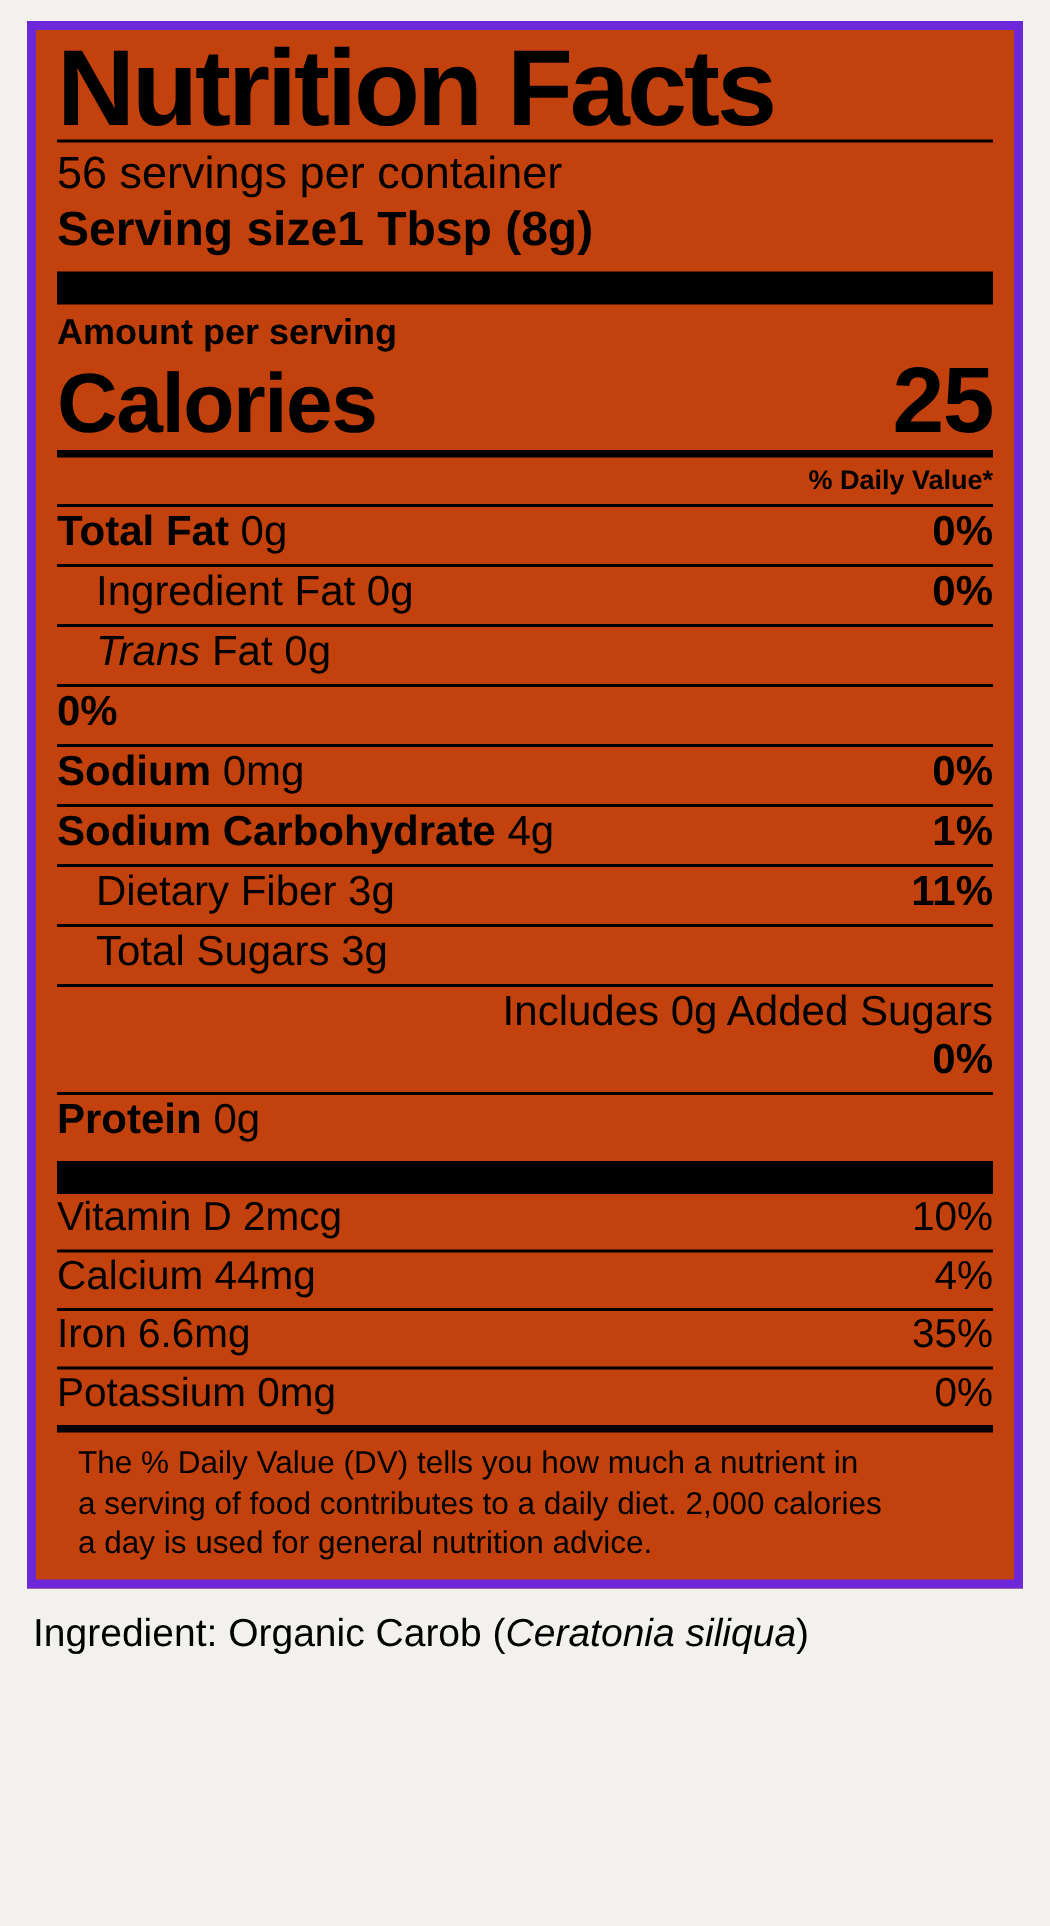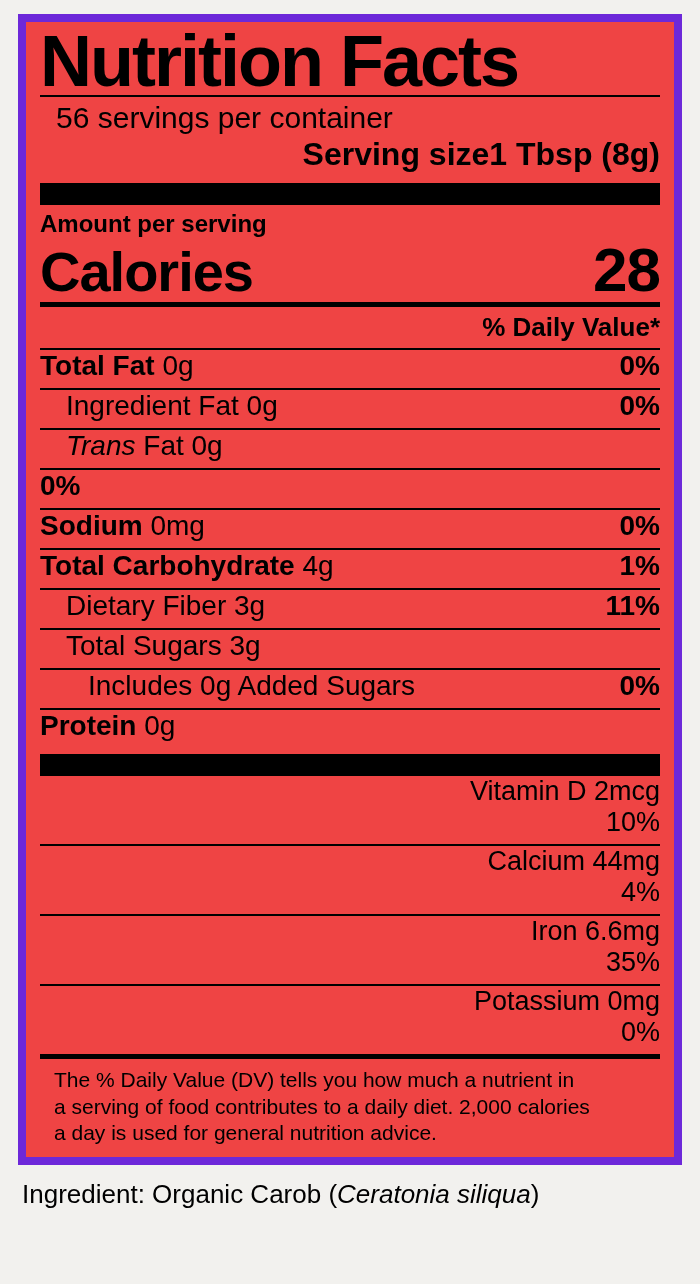--- a/index.html
+++ b/index.html
@@ -17,22 +17,22 @@
   .page {
     width: 700px;
     height: 1284px;
     background: #f2f1ee;
     position: relative;
     box-sizing: border-box;
     padding: 14px 18px 0 18px;
   }
   
   .panel {
-    border: 8px solid #6d28d9;
-    background: #ef4444;
+    border: 6px solid #6d28d9;
+    background: #c2410c;
     box-sizing: border-box;
     padding: 4px 14px 8px 14px;
   }
 
   .title {
     font-weight: bold;
     font-size: 72px;
     line-height: 0.93;
     letter-spacing: -2px;
     margin: 2px 0 0 0;
@@ -40,25 +40,24 @@
   }
 
   .rule-thin { border-top: 2px solid #000; }
   .rule-med  { border-top: 5px solid #000; }
   .rule-black-band { height: 22px; background: #000; margin: 6px 0 0 0; }
 
   .servings {
     font-size: 30px;
     line-height: 1.15;
     padding: 4px 0 0 0;
-    margin-left: 16px;
   }
   .serving-size-row {
     display: flex;
-    justify-content: flex-end;
+    justify-content: flex-start;
     align-items: baseline;
     font-weight: bold;
     font-size: 32px;
     padding: 1px 0 4px 0;
   }
 
   .amount-per {
     font-weight: bold;
     font-size: 24px;
     padding: 5px 0 0 0;
@@ -68,38 +67,38 @@
     justify-content: space-between;
     align-items: baseline;
     font-weight: bold;
   }
   .calories-label { font-size: 56px; letter-spacing: -1px; line-height: 1.02; }
   .calories-value { font-size: 62px; letter-spacing: -1px; line-height: 1.02; }
 
   .dv-header {
     text-align: right;
     font-weight: bold;
-    font-size: 26px;
+    font-size: 18px;
     padding: 5px 0 5px 0;
   }
 
   .nrow {
     display: flex;
     justify-content: space-between;
     align-items: flex-end;
     font-size: 28px;
     padding: 0 0 6px 0;
     border-top: 2px solid #000;
   }
   .nrow .right { font-weight: bold; white-space: nowrap; }
   .indent1 { padding-left: 26px; }
-  .indent2 { padding-left: 48px; }
+  .indent2 { padding-left: 48px; flex-direction: column; }
   .italic { font-style: italic; }
 
-  .vitamins .nrow { font-size: 27px; flex-direction: column; }
+  .vitamins .nrow { font-size: 27px; }
   .vitamins .nrow .right { font-weight: normal; }
 
   .footnote {
     font-size: 21px;
     line-height: 1.28;
     padding: 8px 2px 2px 14px;
     text-indent: 0;
   }
   .footnote .fn-line { display: block; }
 
@@ -126,21 +125,21 @@
       <span>Serving size</span>
       <span>1 Tbsp (8g)</span>
     </div>
 
     <div class="rule-black-band"></div>
 
     <div class="amount-per">Amount per serving</div>
 
     <div class="calories-row">
       <span class="calories-label">Calories</span>
-      <span class="calories-value">28</span>
+      <span class="calories-value">25</span>
     </div>
 
     <div class="rule-med"></div>
 
     <div class="dv-header">% Daily Value*</div>
 
     <div id="nutrient-rows">
         <div class="nrow">
           <span class="left"><span style="font-weight: bold;">Total Fat</span> <span>0g</span></span>
           <span class="right">0%</span>
@@ -154,21 +153,21 @@
           <span class="right"></span>
         </div>
         <div class="nrow">
           <span class="right">0%</span>
         </div>
         <div class="nrow">
           <span class="left"><span style="font-weight: bold;">Sodium</span> <span>0mg</span></span>
           <span class="right">0%</span>
         </div>
         <div class="nrow">
-          <span class="left"><span style="font-weight: bold;">Total Carbohydrate</span> <span>4g</span></span>
+          <span class="left"><span style="font-weight: bold;">Sodium Carbohydrate</span> <span>4g</span></span>
           <span class="right">1%</span>
         </div>
         <div class="nrow indent1">
           <span class="left"><span>Dietary Fiber</span> <span>3g</span></span>
           <span class="right">11%</span>
         </div>
         <div class="nrow indent1">
           <span class="left"><span>Total Sugars</span> <span>3g</span></span>
           <span class="right"></span>
         </div>

